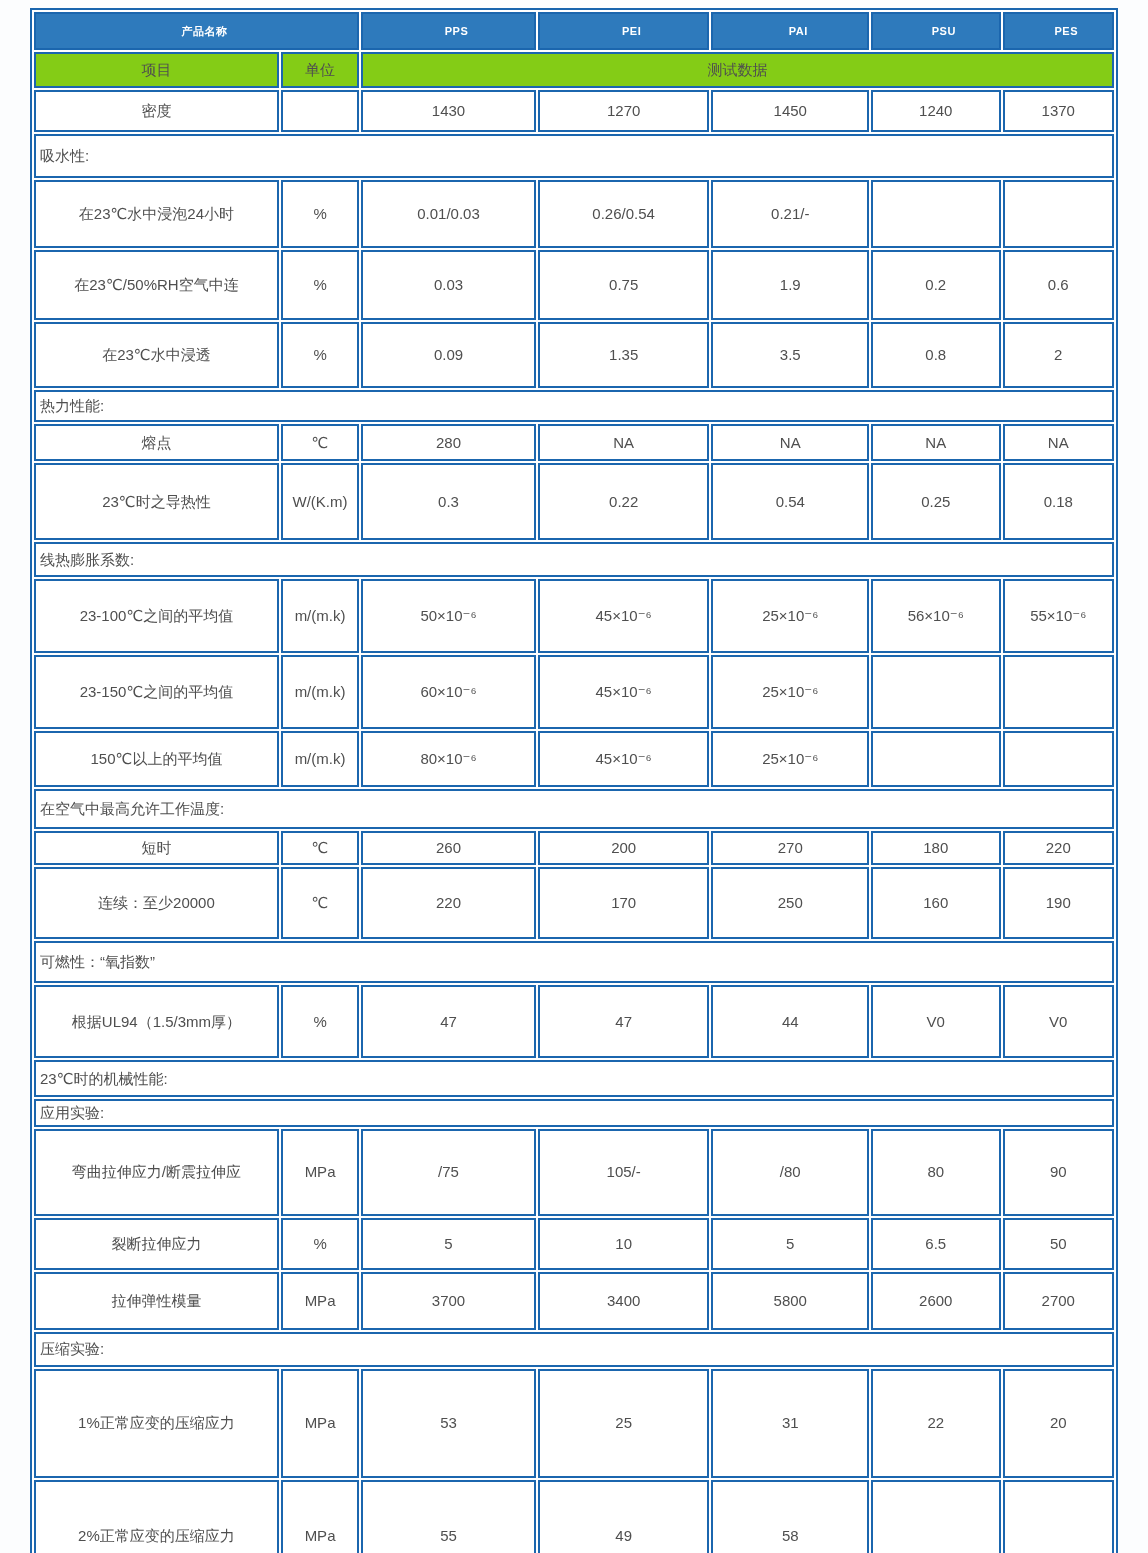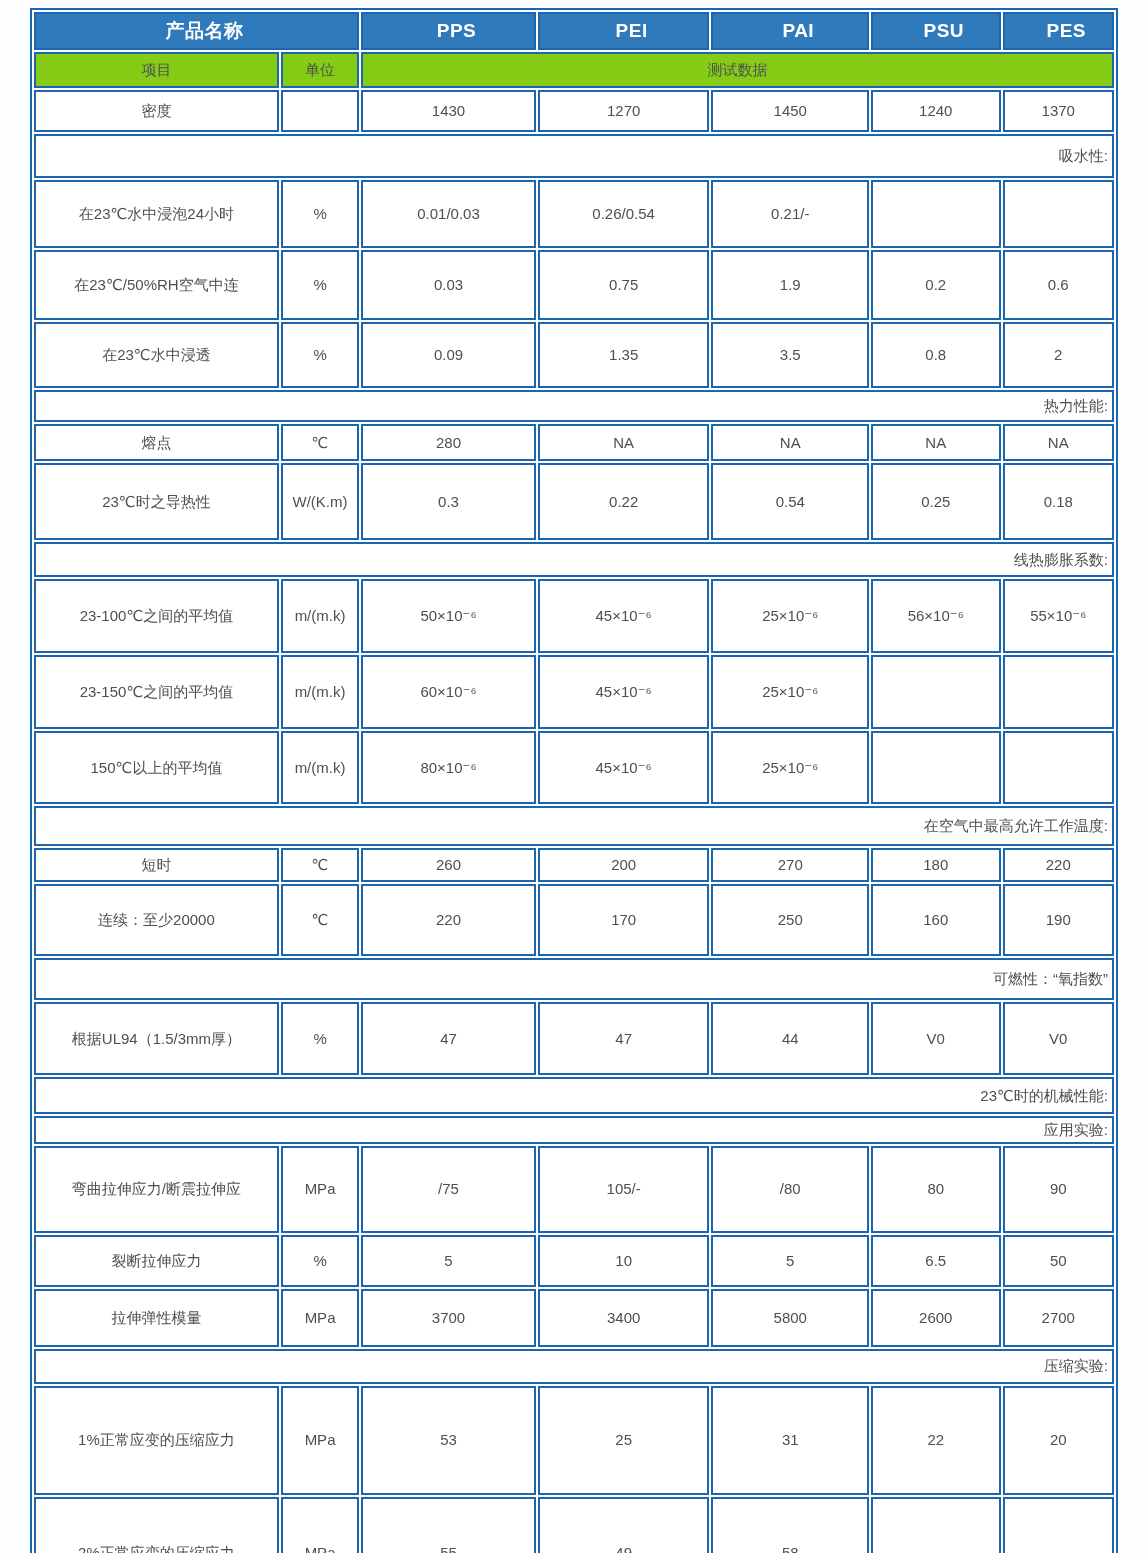--- a/index.html
+++ b/index.html
@@ -33,32 +33,32 @@
     vertical-align:middle;
     padding:2px 4px;
     color:var(--text);
     overflow:hidden;
     line-height:1.3;
   }
   thead tr.products th{
     background:var(--accent);
     color:#ffffff;
     font-weight:bold;
-    font-size:19px;
+    font-size:11px;
     height:38px;
     letter-spacing:.5px;
     padding-left:20px;
   }
   thead tr.subheader th{
     font-weight:normal;
     height:36px;
     background:#84cc16;
   }
   td.section{
-    text-align:right;
+    text-align:left;
   }
   td.item{white-space:nowrap;}
 </style>
 </head>
 <body>
 
 <div class="page">
   <table class="spec">
     <colgroup>
       <col style="width:244px">
@@ -159,21 +159,21 @@
         </tr>
         <tr style="height: 74px;">
           <td class="item">23-150℃之间的平均值</td>
           <td class="unit">m/(m.k)</td>
           <td class="val">60×10⁻⁶</td>
           <td class="val">45×10⁻⁶</td>
           <td class="val">25×10⁻⁶</td>
           <td class="val"></td>
           <td class="val"></td>
         </tr>
-        <tr style="height: 73px;">
+        <tr style="height: 56px;">
           <td class="item">150℃以上的平均值</td>
           <td class="unit">m/(m.k)</td>
           <td class="val">80×10⁻⁶</td>
           <td class="val">45×10⁻⁶</td>
           <td class="val">25×10⁻⁶</td>
           <td class="val"></td>
           <td class="val"></td>
         </tr>
         <tr style="height: 40px;">
           <td colspan="7" class="section">在空气中最高允许工作温度:</td>

